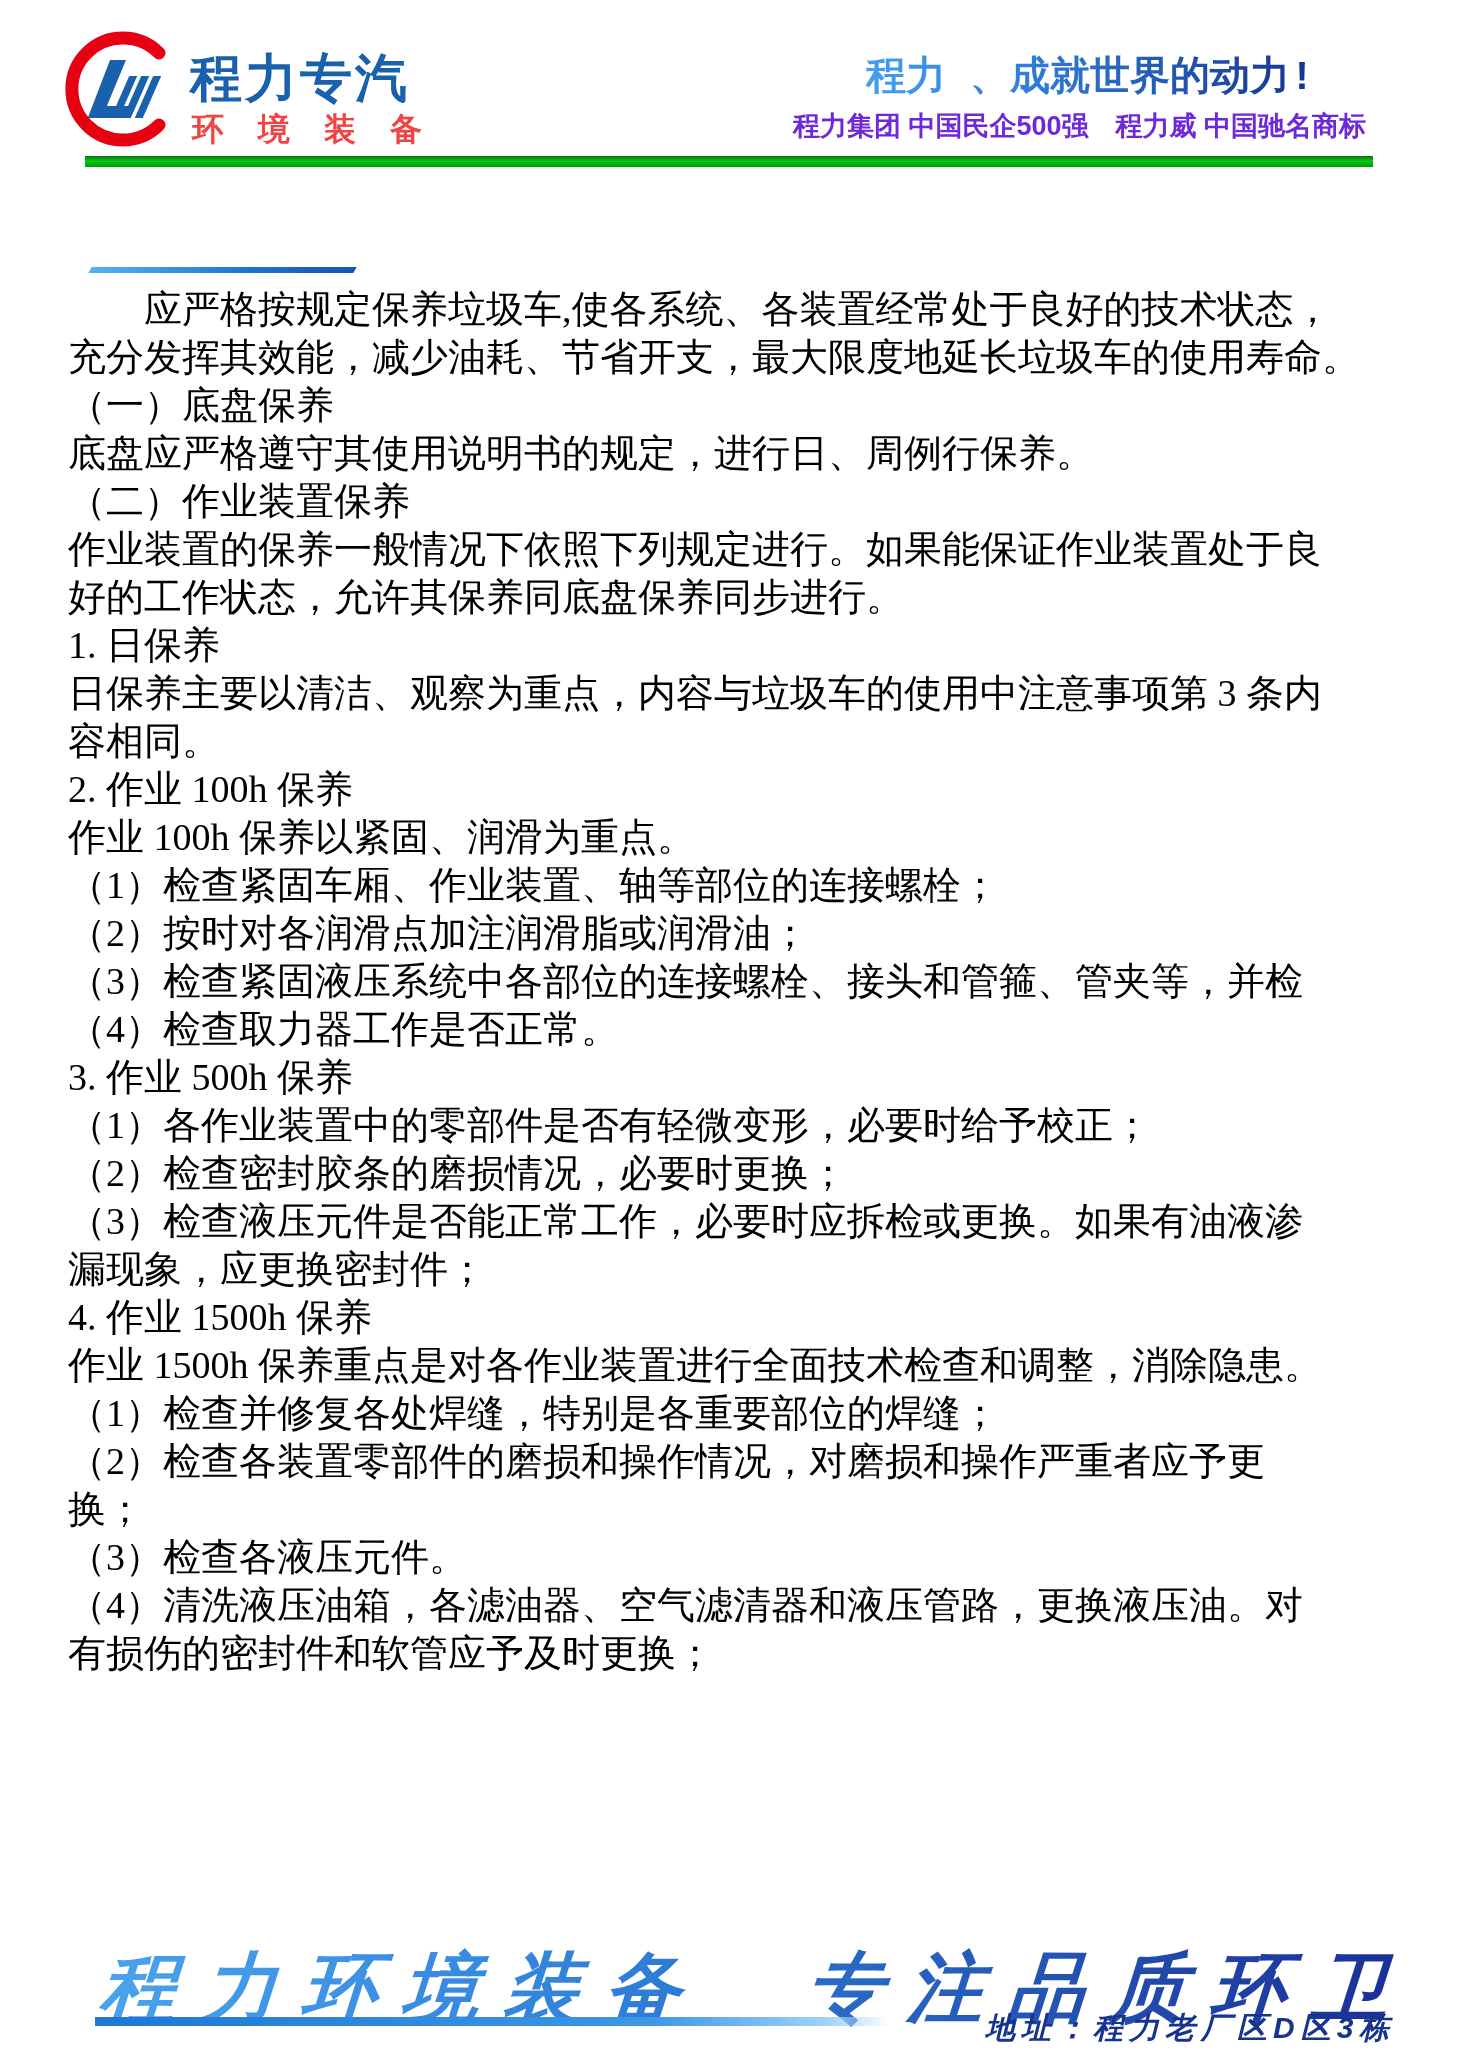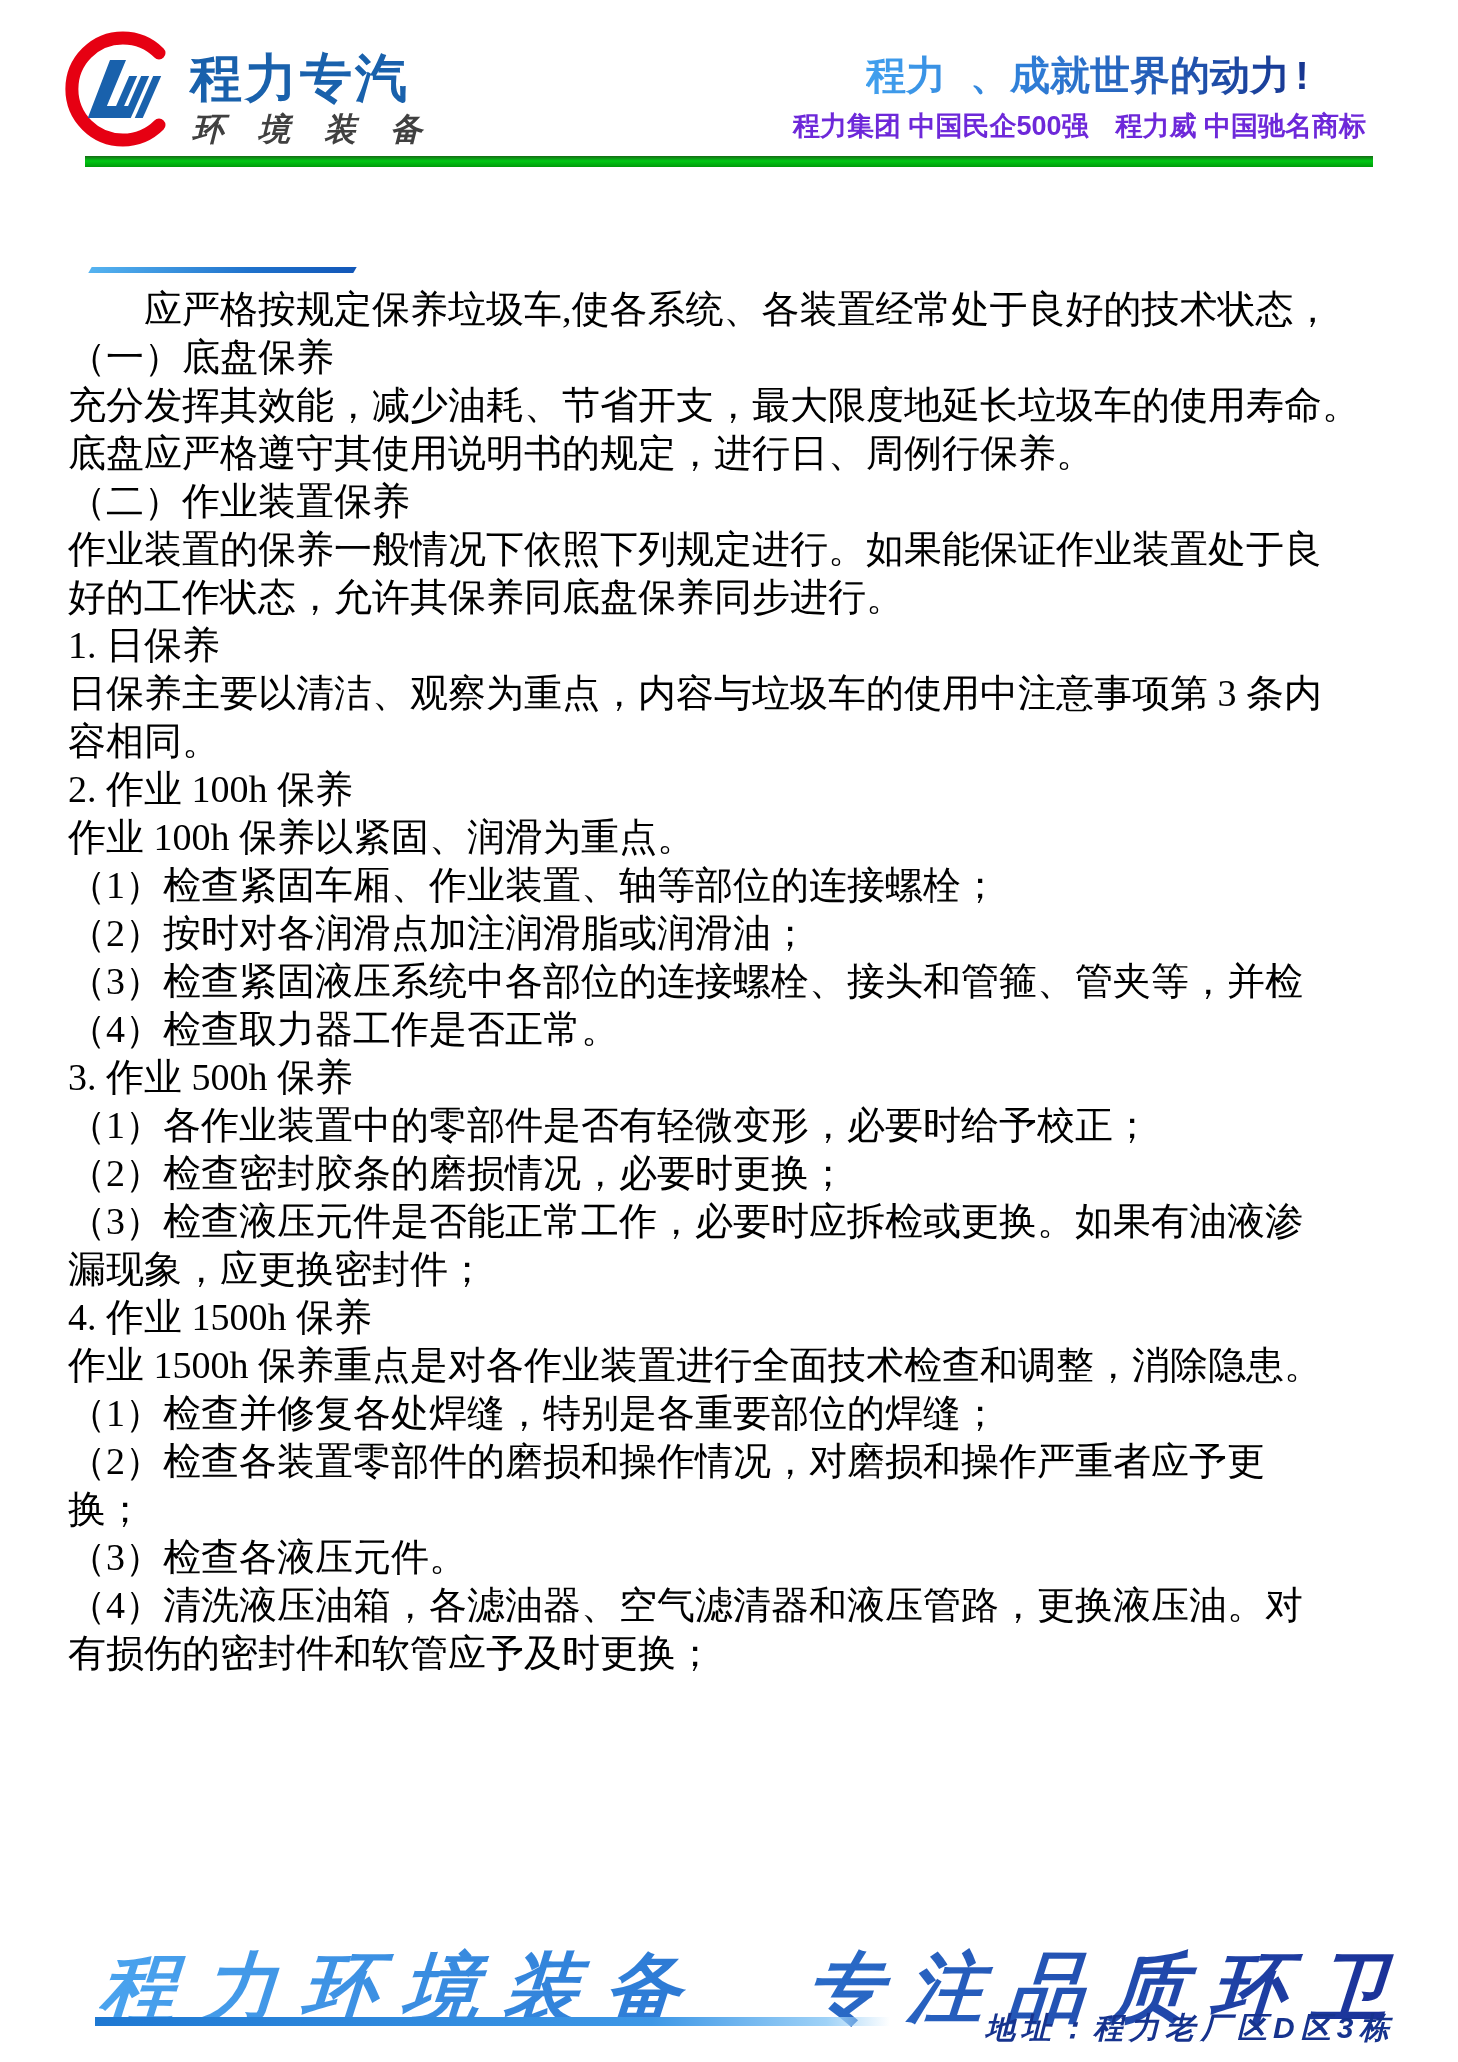--- a/index.html
+++ b/index.html
@@ -17,22 +17,22 @@
   .logo-svg { position: absolute; left: 60px; top: 26px; }
 
   .brand-name {
     position: absolute; left: 190px; top: 44px;
     font-size: 52px; font-weight: 900; color: #1961ac;
     letter-spacing: 3px; white-space: nowrap;
     font-family: "Liberation Sans", "DejaVu Sans", sans-serif;
   }
   .brand-sub {
     position: absolute; left: 192px; top: 108px;
-    font-size: 32px; font-weight: 900; color: #404040;
-    letter-spacing: 34px; white-space: nowrap; font-style: italic;
+    font-size: 32px; font-weight: 900; color: #ef4444;
+    letter-spacing: 34px; white-space: nowrap;
   }
   .slogan {
     position: absolute; left: 866px; top: 48px;
     font-size: 40px; font-weight: 900; white-space: nowrap;
     background: linear-gradient(90deg, #41a0ee 0%, #2f7fd8 35%, #16338e 100%);
     -webkit-background-clip: text; background-clip: text; color: transparent;
     text-shadow: none;
     font-family: Liberation Mono, monospace;
   }
   .credentials {
@@ -108,22 +108,22 @@
     <div class="slogan">程力 、成就世界的动力!</div>
     <div class="credentials">程力集团 中国民企500强　程力威 中国驰名商标</div>
   </div>
 
   <div class="green-divider"></div>
 
   <div class="title-underline"></div>
 
   <div class="doc-body" id="doc-body">
       <div class="doc-line">　　应严格按规定保养垃圾车,使各系统、各装置经常处于良好的技术状态，</div>
+      <div class="doc-line">充分发挥其效能，减少油耗、节省开支，最大限度地延长垃圾车的使用寿命。</div>
       <div class="doc-line">（一）底盘保养</div>
-      <div class="doc-line">充分发挥其效能，减少油耗、节省开支，最大限度地延长垃圾车的使用寿命。</div>
       <div class="doc-line">底盘应严格遵守其使用说明书的规定，进行日、周例行保养。</div>
       <div class="doc-line">（二）作业装置保养</div>
       <div class="doc-line">作业装置的保养一般情况下依照下列规定进行。如果能保证作业装置处于良</div>
       <div class="doc-line">好的工作状态，允许其保养同底盘保养同步进行。</div>
       <div class="doc-line">1. 日保养</div>
       <div class="doc-line">日保养主要以清洁、观察为重点，内容与垃圾车的使用中注意事项第 3 条内</div>
       <div class="doc-line">容相同。</div>
       <div class="doc-line">2. 作业 100h 保养</div>
       <div class="doc-line">作业 100h 保养以紧固、润滑为重点。</div>
       <div class="doc-line">（1）检查紧固车厢、作业装置、轴等部位的连接螺栓；</div>

